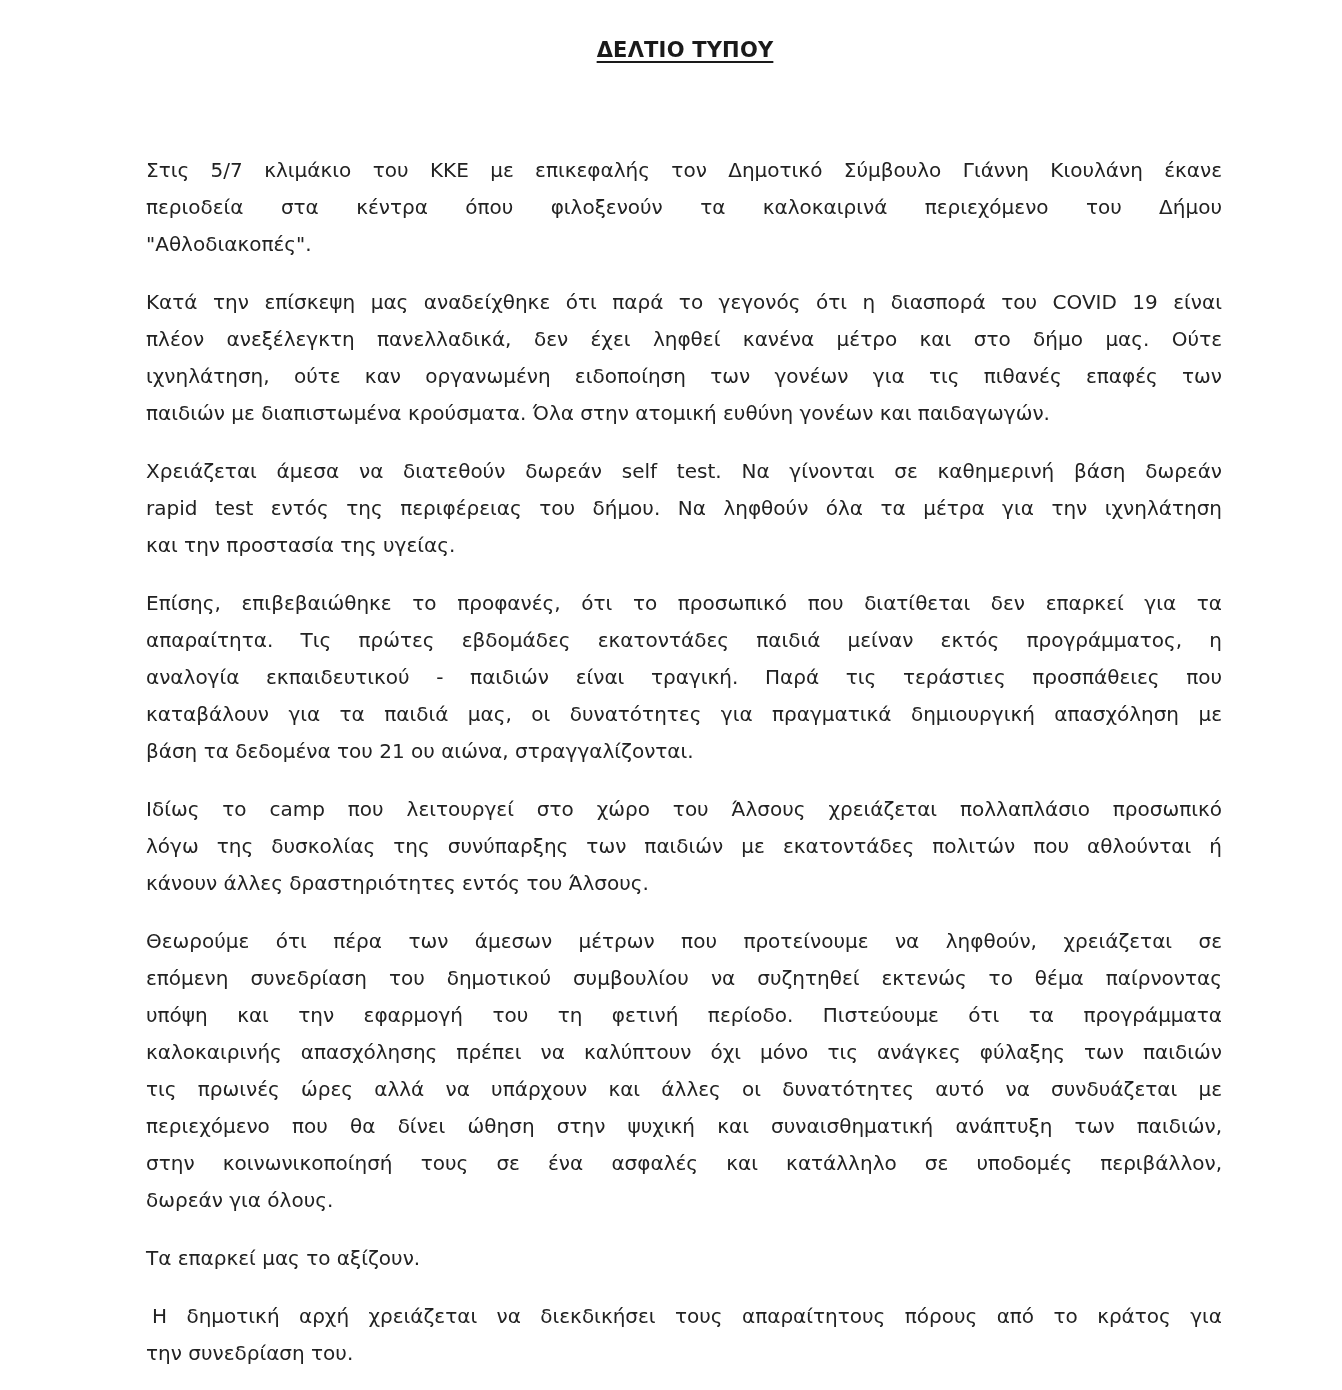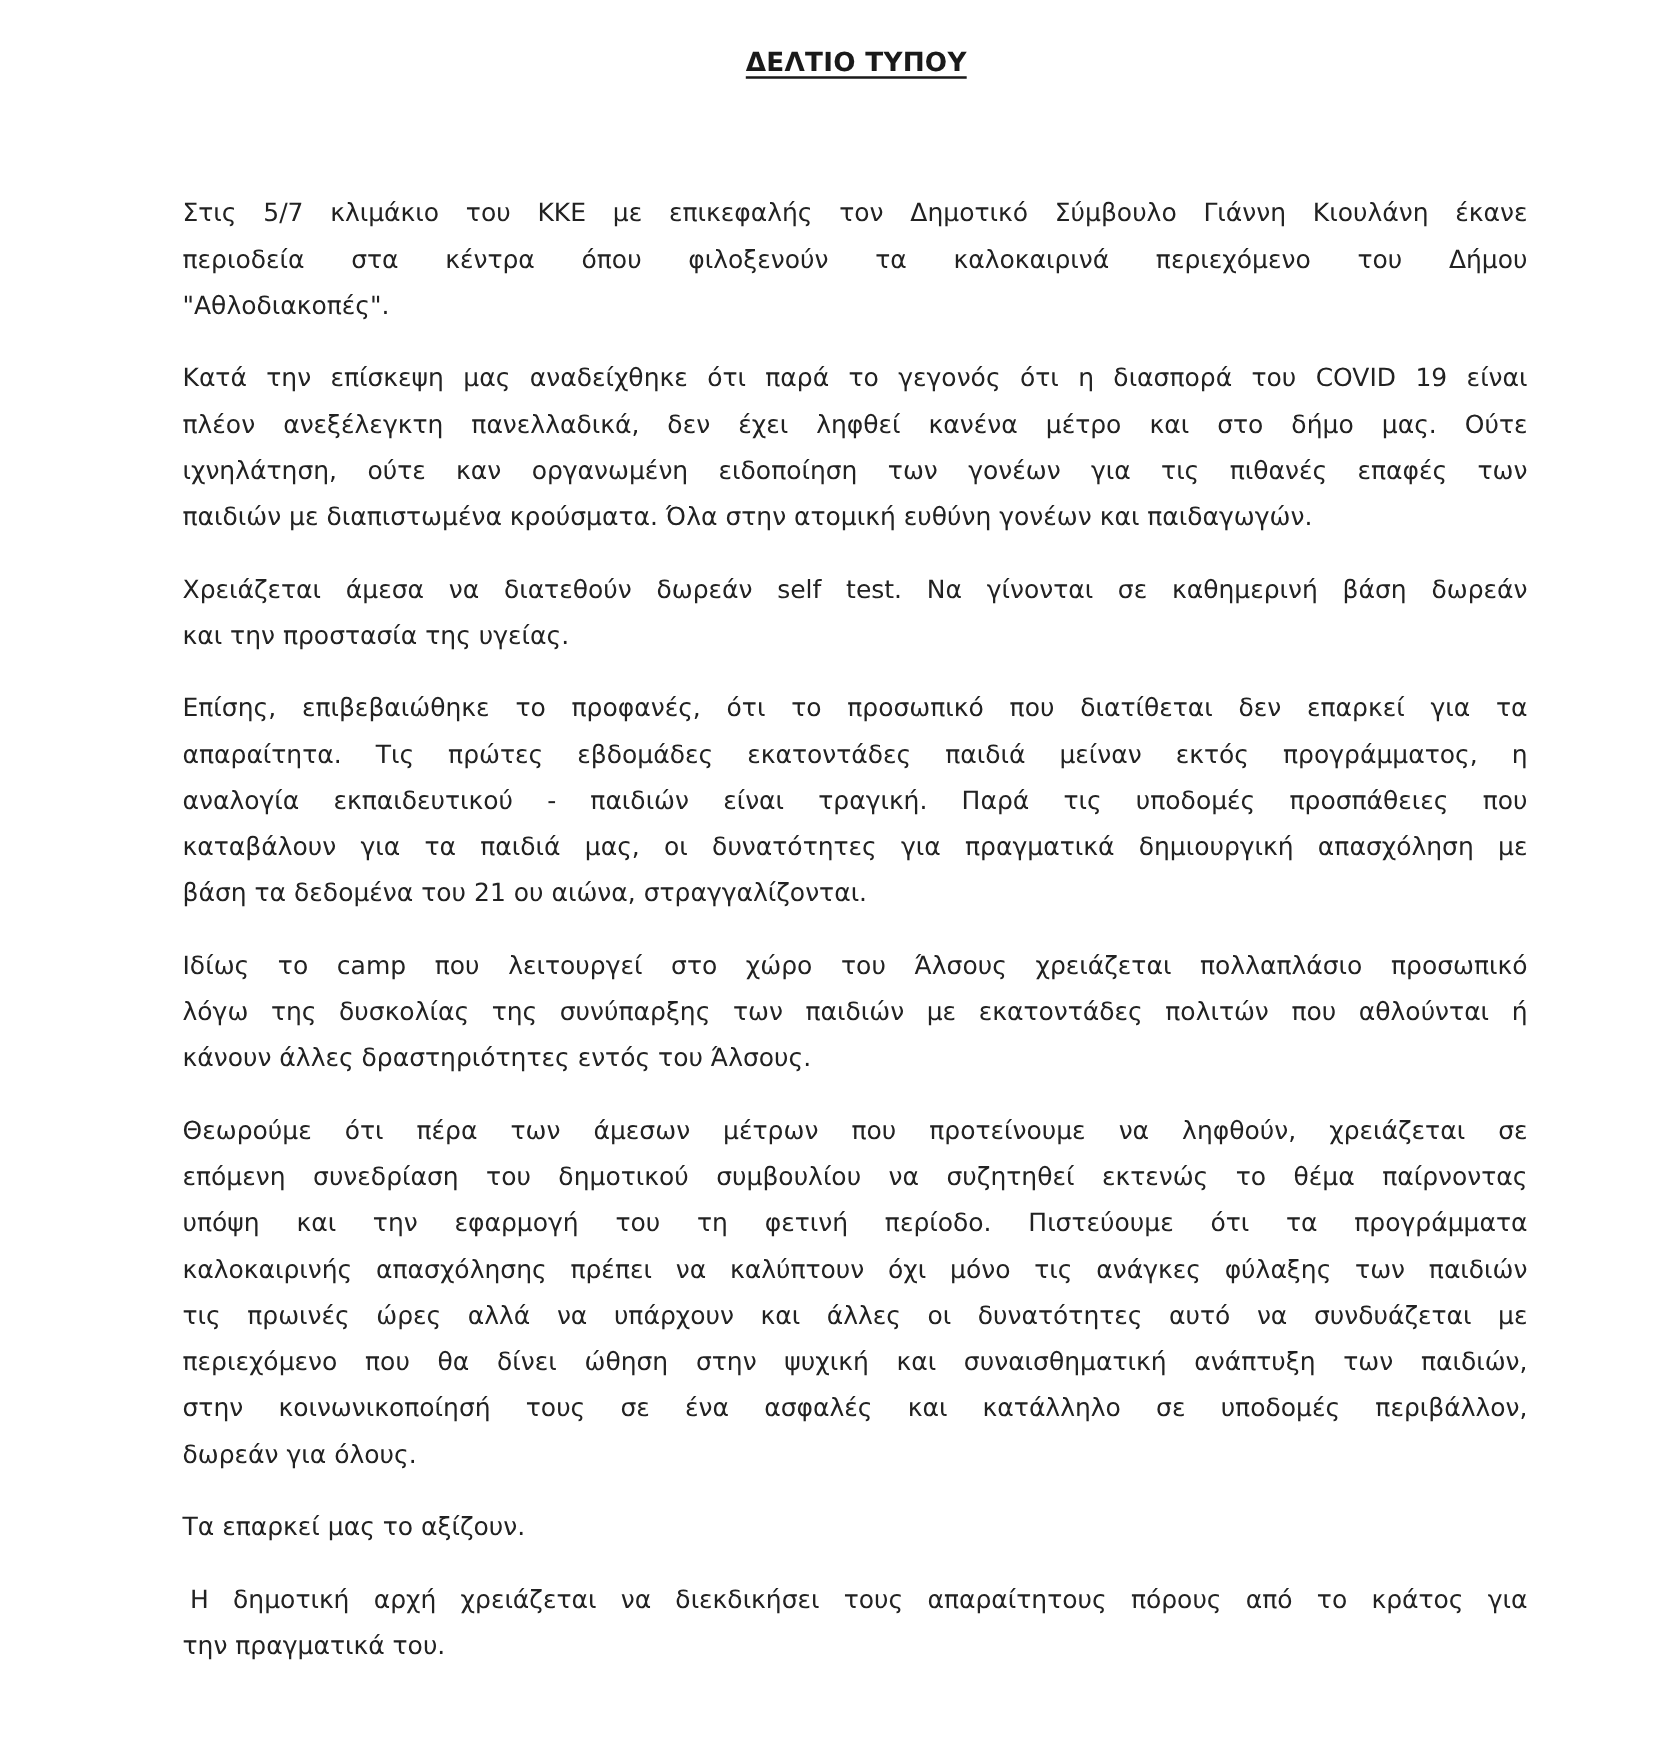--- a/index.html
+++ b/index.html
@@ -80,27 +80,28 @@
 
     <p class="para">
       <span class="line">Κατά την επίσκεψη μας αναδείχθηκε ότι παρά το γεγονός ότι η διασπορά του COVID 19 είναι</span>
       <span class="line">πλέον ανεξέλεγκτη πανελλαδικά, δεν έχει ληφθεί κανένα μέτρο και στο δήμο μας. Ούτε</span>
       <span class="line">ιχνηλάτηση, ούτε καν οργανωμένη ειδοποίηση των γονέων για τις πιθανές επαφές των</span>
       <span class="line last">παιδιών με διαπιστωμένα κρούσματα. Όλα στην ατομική ευθύνη γονέων και παιδαγωγών.</span>
     </p>
 
     <p class="para">
       <span class="line">Χρειάζεται άμεσα να διατεθούν δωρεάν self test. Να γίνονται σε καθημερινή βάση δωρεάν</span>
+      <span class="line">rapid test εντός της περιφέρειας του δήμου. Να ληφθούν όλα τα μέτρα για την ιχνηλάτηση</span>
       <span class="line last">και την προστασία της υγείας.</span>
     </p>
 
     <p class="para">
       <span class="line">Επίσης, επιβεβαιώθηκε το προφανές, ότι το προσωπικό που διατίθεται δεν επαρκεί για τα</span>
       <span class="line">απαραίτητα. Τις πρώτες εβδομάδες εκατοντάδες παιδιά μείναν εκτός προγράμματος, η</span>
-      <span class="line">αναλογία εκπαιδευτικού - παιδιών είναι τραγική. Παρά τις υποδομές προσπάθειες που</span>
+      <span class="line">αναλογία εκπαιδευτικού - παιδιών είναι τραγική. Παρά τις τεράστιες προσπάθειες που</span>
       <span class="line">καταβάλουν για τα παιδιά μας, οι δυνατότητες για πραγματικά δημιουργική απασχόληση με</span>
       <span class="line last">βάση τα δεδομένα του 21 ου αιώνα, στραγγαλίζονται.</span>
     </p>
 
     <p class="para">
       <span class="line">Ιδίως το camp που λειτουργεί στο χώρο του Άλσους χρειάζεται πολλαπλάσιο προσωπικό</span>
       <span class="line">λόγω της δυσκολίας της συνύπαρξης των παιδιών με εκατοντάδες πολιτών που αθλούνται ή</span>
       <span class="line last">κάνουν άλλες δραστηριότητες εντός του Άλσους.</span>
     </p>
 
@@ -114,17 +115,17 @@
       <span class="line">στην κοινωνικοποίησή τους σε ένα ασφαλές και κατάλληλο σε υποδομές περιβάλλον,</span>
       <span class="line last">δωρεάν για όλους.</span>
     </p>
 
     <p class="para">
       <span class="line last">Τα επαρκεί μας το αξίζουν.</span>
     </p>
 
     <p class="para">
       <span class="line indent1">Η δημοτική αρχή χρειάζεται να διεκδικήσει τους απαραίτητους πόρους από το κράτος για</span>
-      <span class="line last">την πραγματικά του.</span>
+      <span class="line last">την συνεδρίαση του.</span>
     </p>
 
   </div>
 </div>
 
 </body></html>

